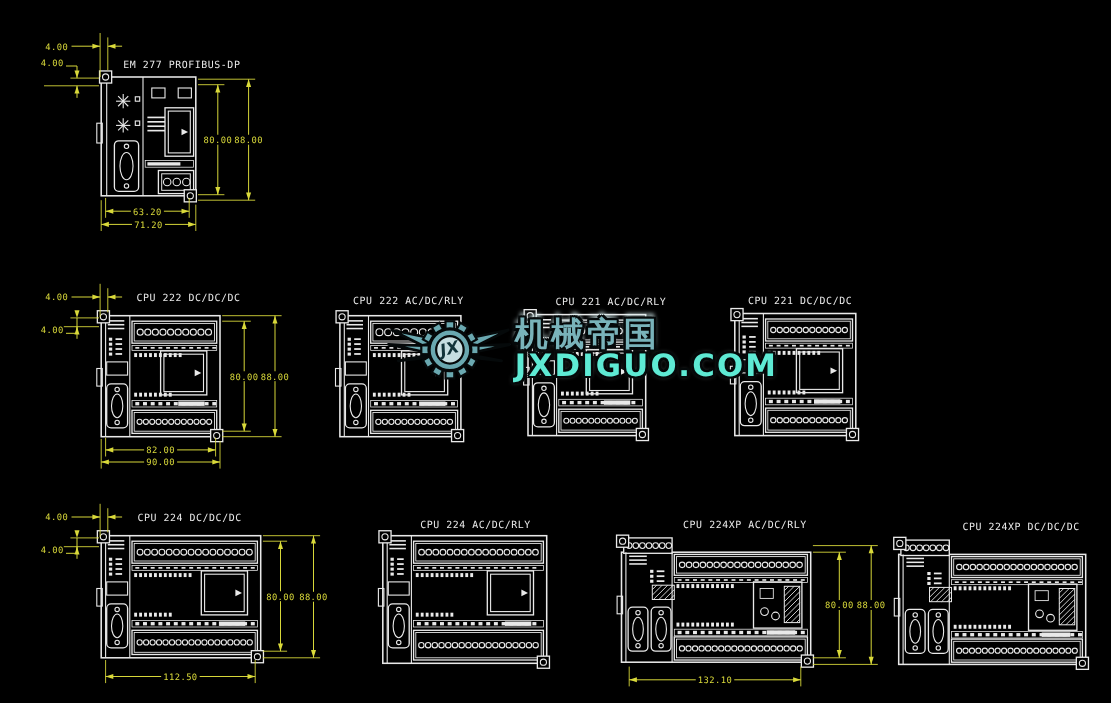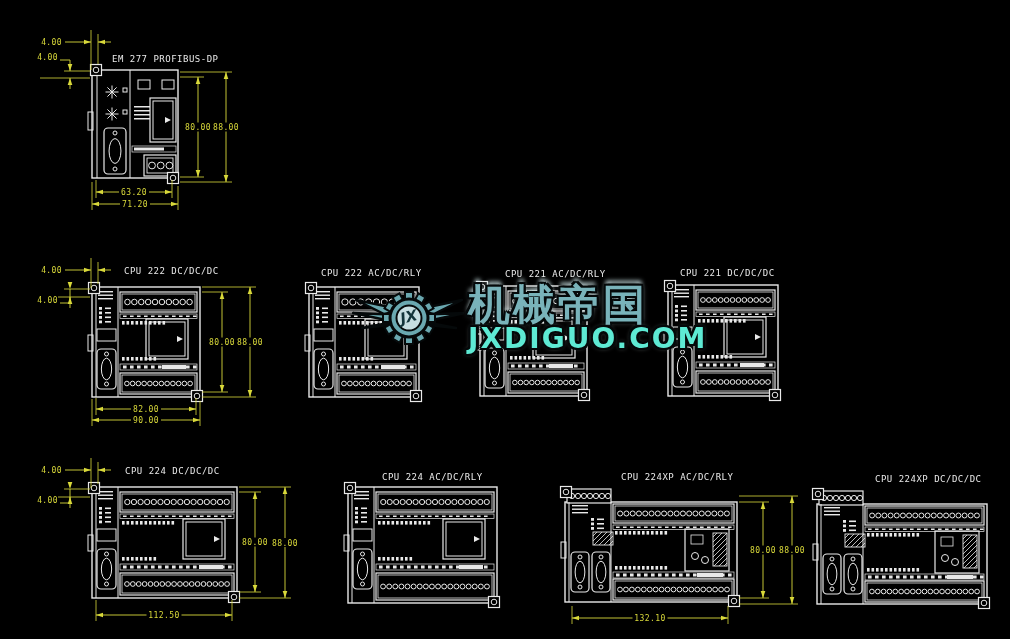--- a/index.html
+++ b/index.html
@@ -2,21 +2,21 @@
 <html><head>
 <meta charset="utf-8">
 <style>
   html,body{margin:0;padding:0;background:#000;}
   #stage{position:relative;width:1010px;height:639px;background:#000;overflow:hidden;
          font-family:"DejaVu Sans Mono","Liberation Mono",monospace;}
   #cad{position:absolute;left:0;top:0;}
   .watermark{position:absolute;display:flex;align-items:center;gap:4px;pointer-events:none;}
   .wm-text{display:flex;flex-direction:column;align-items:flex-start;}
   .wm-title{
-    font-family:"DejaVu Sans",sans-serif;font-weight:bold;font-size:42px;line-height:1.0;
+    font-family:"DejaVu Sans",sans-serif;font-weight:bold;font-size:30px;line-height:1.0;
     letter-spacing:3px;color:#79b3ba;
     text-shadow:2px 0 0 #05090a,-2px 0 0 #05090a,0 2px 0 #05090a,0 -2px 0 #05090a,
                 2px 2px 0 #05090a,-2px -2px 0 #05090a,2px -2px 0 #05090a,-2px 2px 0 #05090a,
                 0 -5px 4px rgba(214,238,241,0.85),0 0 6px rgba(230,250,252,0.45);
   }
   .wm-site{
     font-family:"DejaVu Sans",sans-serif;font-weight:bold;font-size:28px;line-height:1.0;
     letter-spacing:2px;margin-top:-1px;color:#5eead4;
     text-shadow:2px 0 0 #05090a,-2px 0 0 #05090a,0 2px 0 #05090a,0 -2px 0 #05090a,
                 2px 2px 0 #05090a,-2px -2px 0 #05090a,2px -2px 0 #05090a,-2px 2px 0 #05090a,

